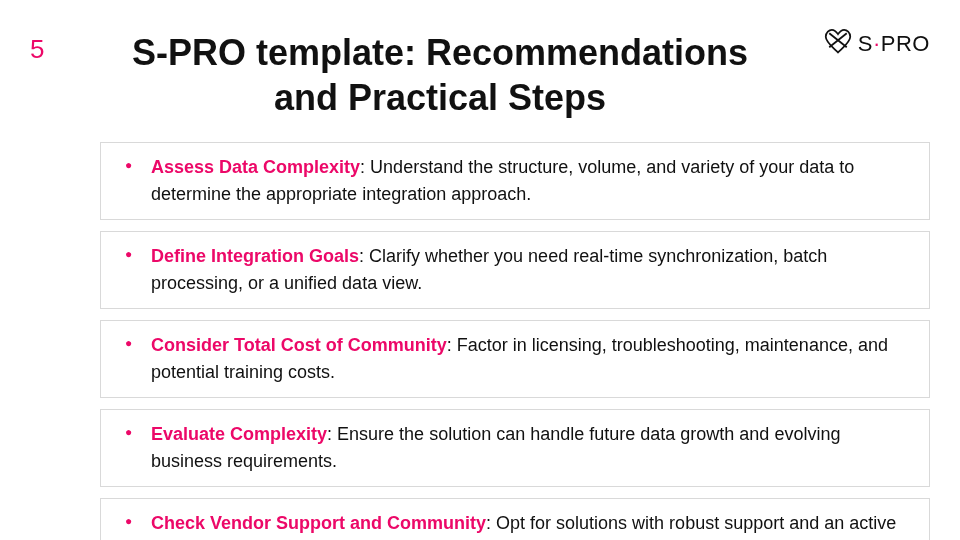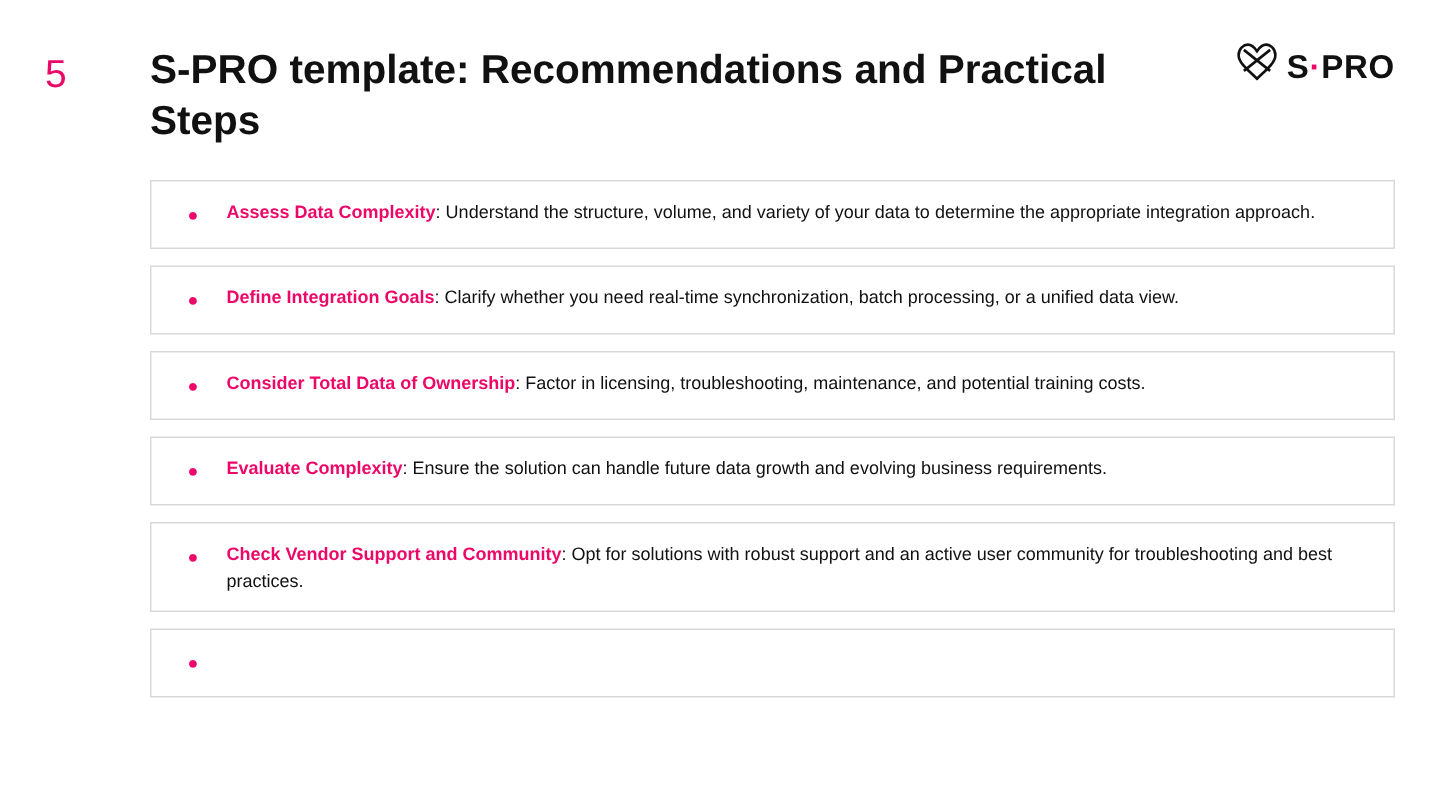--- a/index.html
+++ b/index.html
@@ -1,28 +1,28 @@
 <!DOCTYPE html>
 <html><head>
 <meta charset="utf-8">
 <style>
   * { box-sizing: border-box; margin: 0; padding: 0; }
   html, body { width: 960px; height: 540px; font-family: Arial, Helvetica, sans-serif; background: #fff; color: #111; }
   .slide { position: relative; width: 960px; height: 540px; padding: 30px 30px 20px 30px; }
   .header { display: flex; align-items: flex-start; }
   .slide-num { width: 70px; font-size: 26px; font-weight: 400; color: #ec0868; padding-top: 4px; }
-  .title { font-size: 27px; font-weight: 700; line-height: 1.25; max-width: 680px; }
+  .title { font-size: 36px; font-weight: 700; line-height: 1.25; max-width: 680px; text-align: center; }
   .logo { position: absolute; top: 28px; right: 30px; display: flex; align-items: center; gap: 6px; }
   .logo svg { width: 28px; height: 28px; }
-  .logo-text { font-size: 22px; font-weight: 700; letter-spacing: 0.5px; }
+  .logo-text { font-size: 22px; font-weight: 400; letter-spacing: 0.5px; }
   .logo-text .dot { color: #ec0868; }
   .items { margin-top: 22px; margin-left: 70px; display: flex; flex-direction: column; gap: 11px; }
   .item { border: 1px solid #d9d9d9; padding: 11px 16px 11px 16px; display: flex; align-items: flex-start; }
   .bullet { color: #ec0868; font-size: 12px; line-height: 22px; width: 34px; flex-shrink: 0; text-align: left; padding-left: 8px; }
-  .item-text { font-size: 12px; line-height: 1.5; }
+  .item-text { font-size: 18px; line-height: 1.5; }
   .item-head { color: #ec0868; font-weight: 700; }
 </style>
 </head>
 <body>
 
 <div class="slide">
   <div class="header">
     <div class="slide-num">5</div>
     <div class="title">S-PRO template: Recommendations and Practical Steps</div>
   </div>
@@ -49,21 +49,21 @@
     </div>
     <div class="item">
       <div class="bullet">●</div>
       <div class="item-text">
         <span class="item-head">Define Integration Goals</span><span>: </span><span>Clarify whether you need real-time synchronization, batch processing, or a unified data view.</span>
       </div>
     </div>
     <div class="item">
       <div class="bullet">●</div>
       <div class="item-text">
-        <span class="item-head">Consider Total Data of Ownership</span><span>: </span><span>Factor in licensing, troubleshooting, maintenance, and potential training costs.</span>
+        <span class="item-head">Consider Total Cost of Community</span><span>: </span><span>Factor in licensing, troubleshooting, maintenance, and potential training costs.</span>
       </div>
     </div>
     <div class="item">
       <div class="bullet">●</div>
       <div class="item-text">
         <span class="item-head">Evaluate Complexity</span><span>: </span><span>Ensure the solution can handle future data growth and evolving business requirements.</span>
       </div>
     </div>
     <div class="item">
       <div class="bullet">●</div>

